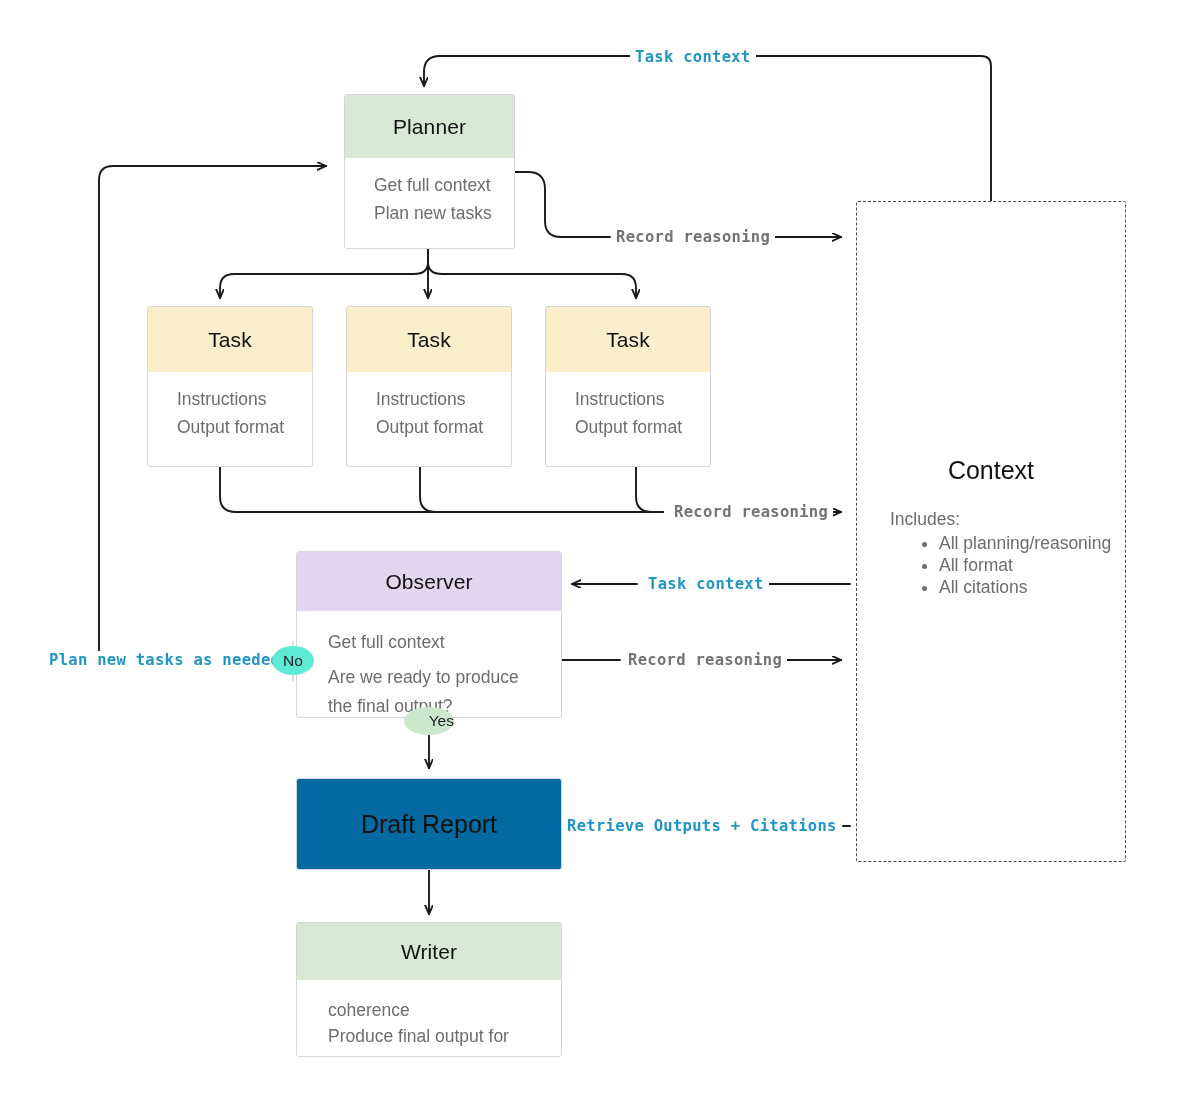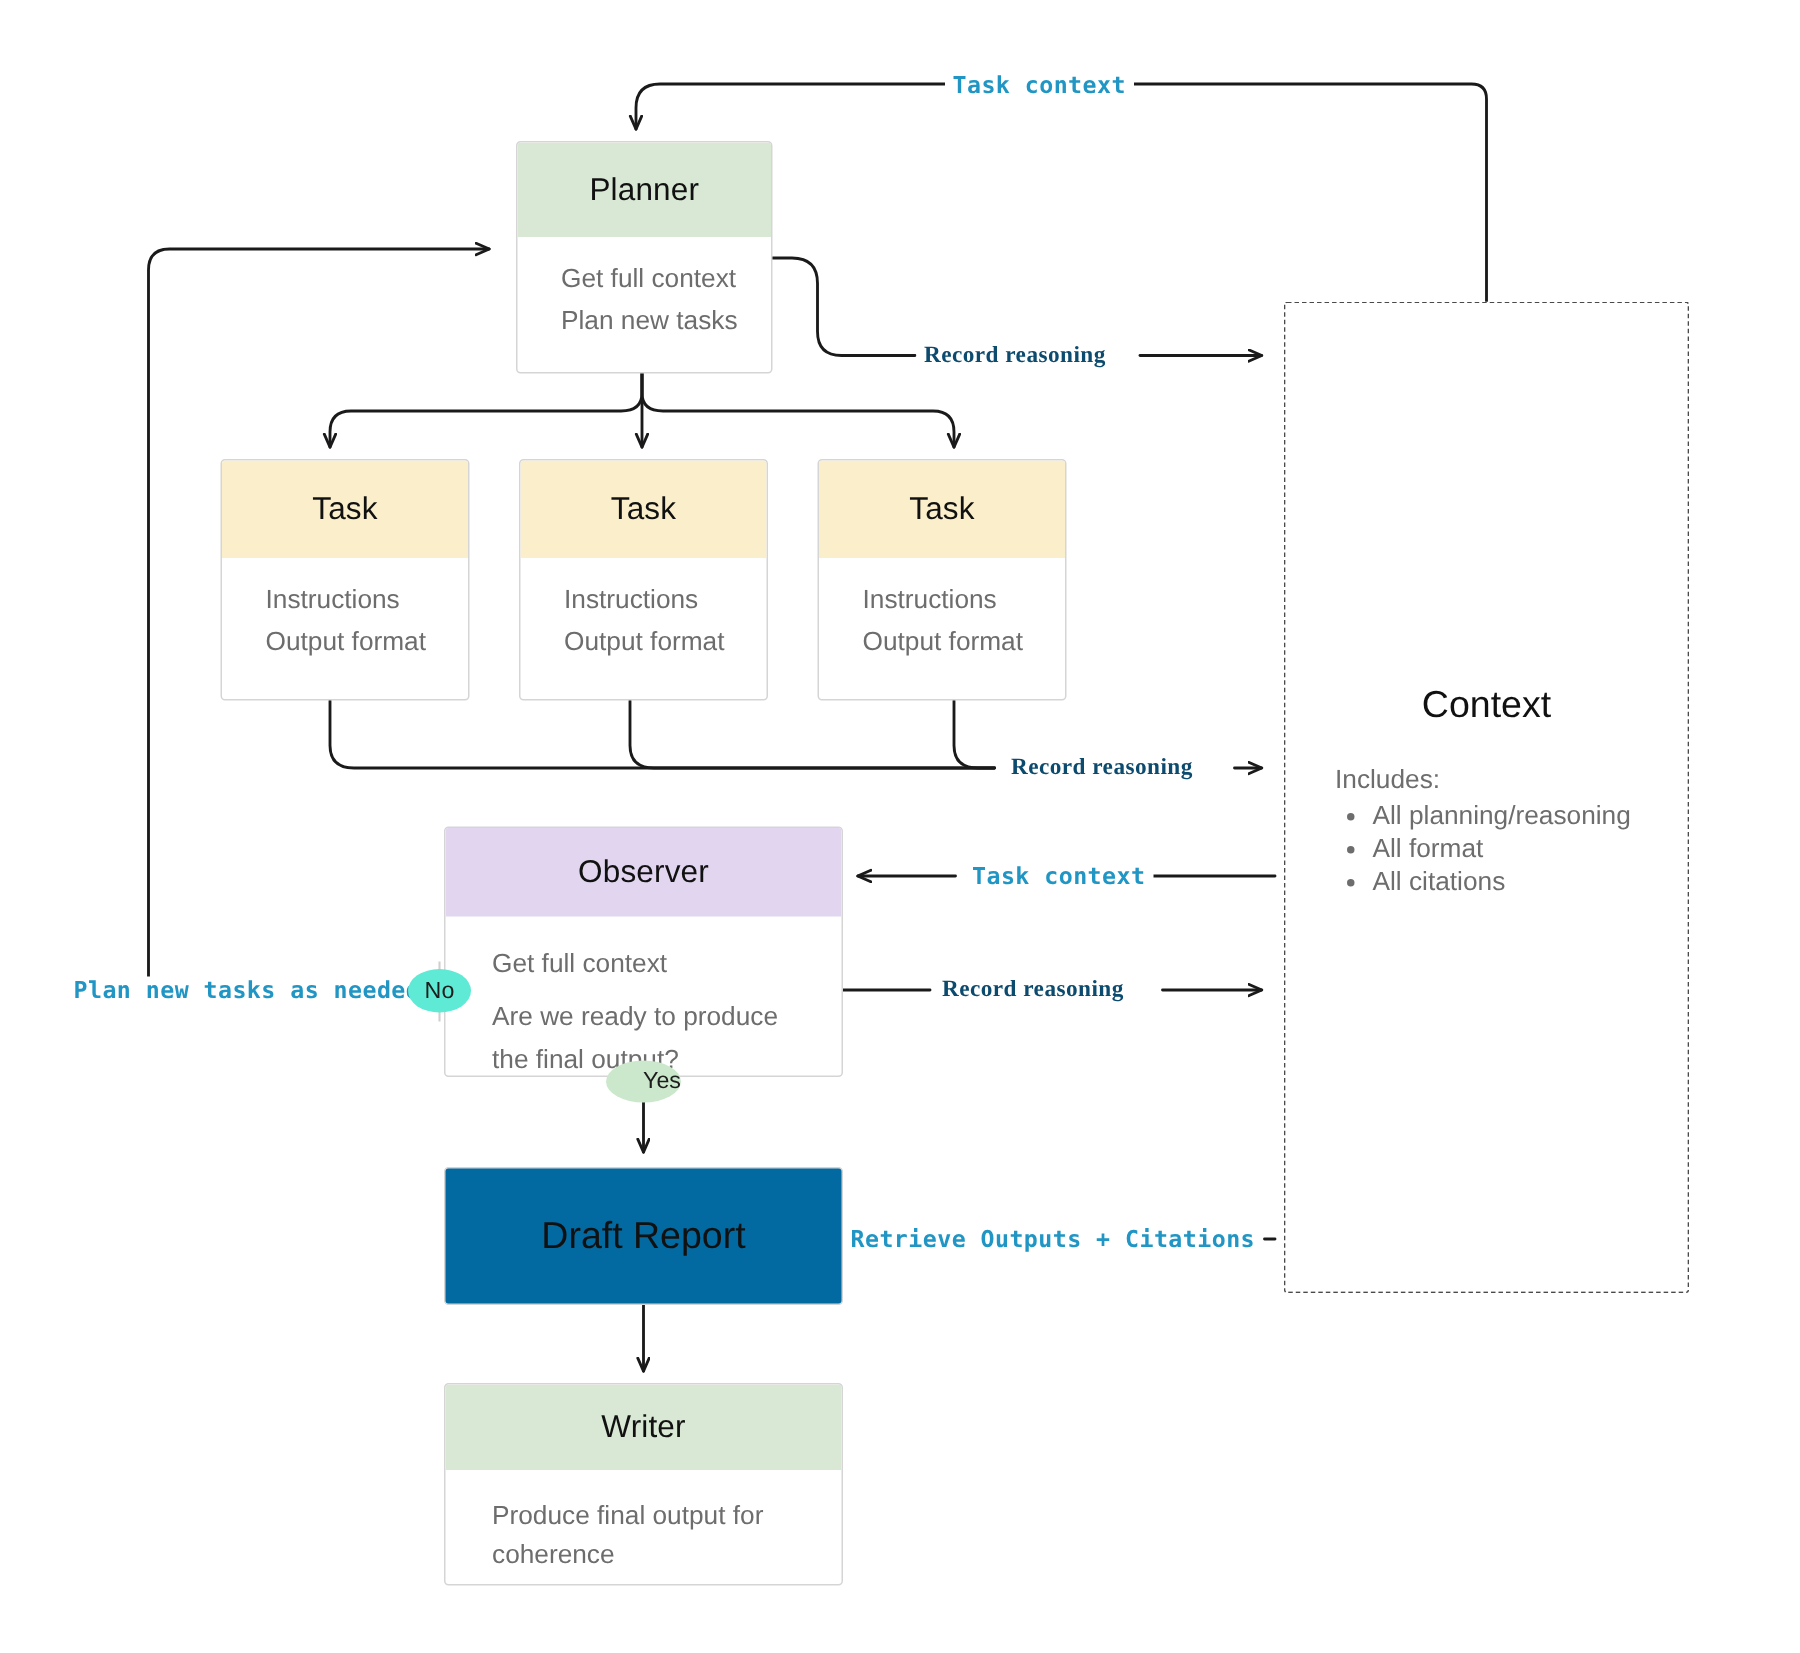--- a/index.html
+++ b/index.html
@@ -13,27 +13,27 @@
         font-size:21px;color:#111;letter-spacing:.1px;}
   .node .body{box-sizing:border-box;padding:14px 26px 12px 29px;color:#6d6d6d;font-size:17.5px;line-height:1.58;}
   .node .body .ln{white-space:nowrap;}
 
   .plain{position:absolute;box-sizing:border-box;border:1px solid #d5d5d5;border-radius:3px;background:#0369a1;
          display:flex;align-items:center;justify-content:center;font-size:25px;color:#111;}
 
   .ctx{position:absolute;box-sizing:border-box;border:1.5px dashed #4a4a4a;border-radius:2px;background:#fff;}
   .ctx .ctitle{position:absolute;left:0;right:0;top:254px;text-align:center;font-size:25px;color:#111;}
   .ctx .cinc{position:absolute;left:33px;top:307px;font-size:17.5px;color:#6d6d6d;}
-  .ctx ul{position:absolute;left:30px;top:330px;margin:0;padding:0 0 0 28px;color:#6d6d6d;font-size:17.5px;line-height:1.27;}
+  .ctx ul{position:absolute;left:54px;top:330px;margin:0;padding:0 0 0 28px;color:#6d6d6d;font-size:17.5px;line-height:1.27;}
   .ctx li{white-space:nowrap;}
 
   .elabel{position:absolute;font-family:"DejaVu Sans Mono","Liberation Mono",monospace;
           font-size:15.5px;font-weight:700;letter-spacing:.3px;white-space:nowrap;background:#fff;padding:0 5px;}
   .teal{color:#2196c4;}
-  .navy{color:#0c4a6e;font-family:Liberation Serif, serif;}
+  .navy{color:#737373;}
 
   .pill{position:absolute;display:flex;align-items:center;justify-content:center;
         border-radius:50%;font-size:15.5px;color:#1d1d1d;font-family:"Liberation Sans",sans-serif;}
 </style>
 </head>
 <body>
 
 <div id="stage">
 
   <svg id="wires" viewBox="0 0 1200 1102">
@@ -135,22 +135,22 @@
 
   <div class="plain" style="left:296px;top:778px;width:266px;height:92px;">
     <span>Draft Report</span>
   </div>
 
   <div class="node" style="left:296px;top:922px;width:266px;height:135px;">
     <div class="hdr" style="height:57px;background:#d9e8d4;">
       <span>Writer</span>
     </div>
     <div class="body" style="padding:17px 18px 12px 31px;line-height:1.5;">
+      <div class="ln">coherence</div>
       <div class="ln">Produce final output for</div>
-      <div class="ln">coherence</div>
     </div>
   </div>
 
   <div class="ctx" style="left:856px;top:201px;width:270px;height:661px;">
     <div class="ctitle">Context</div>
     <div class="cinc">Includes:</div>
     <ul>
       <li>All planning/reasoning</li>
       <li>All format</li>
       <li>All citations</li>

